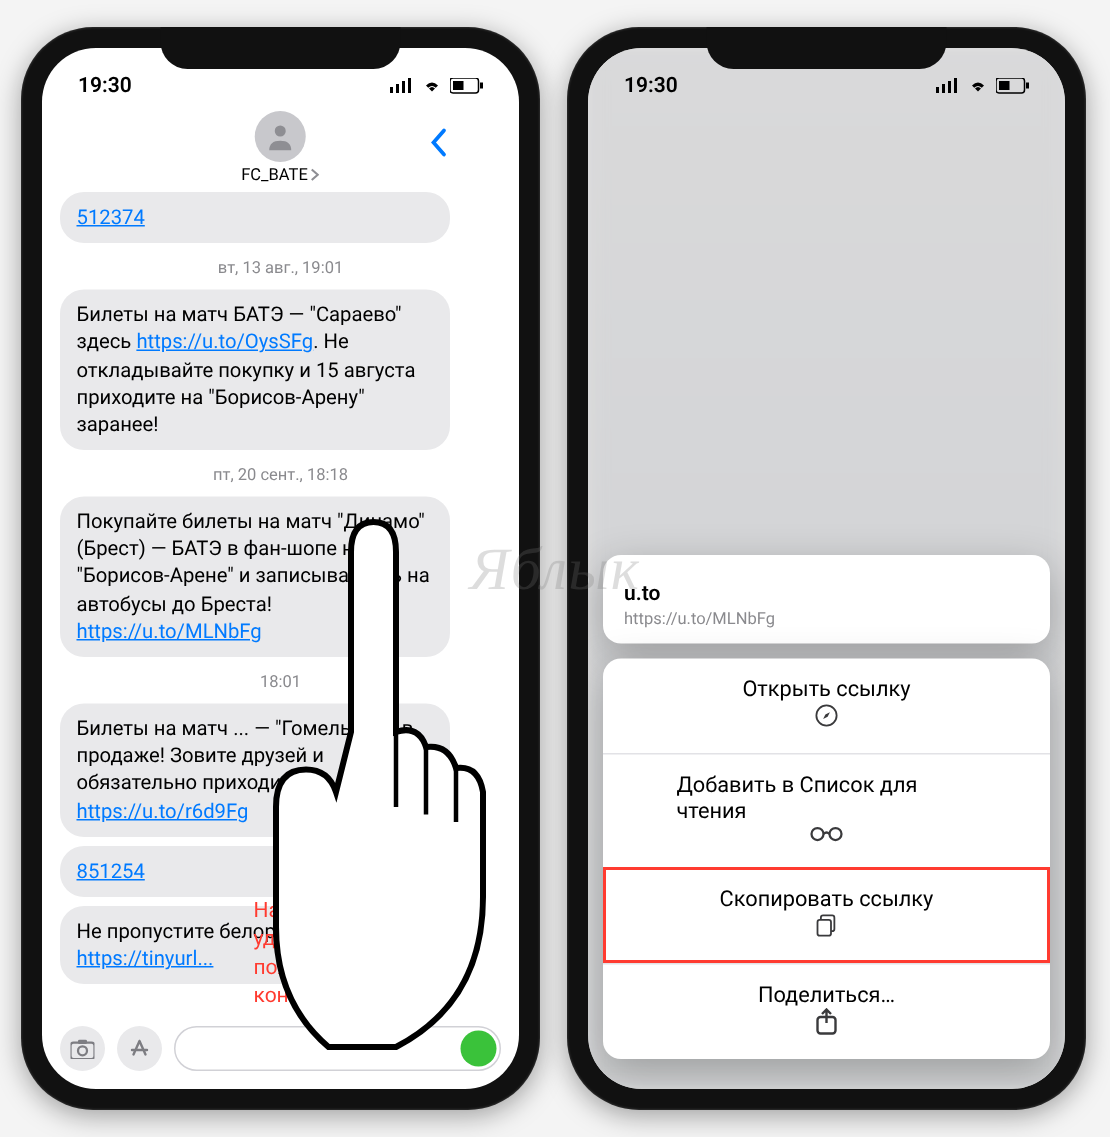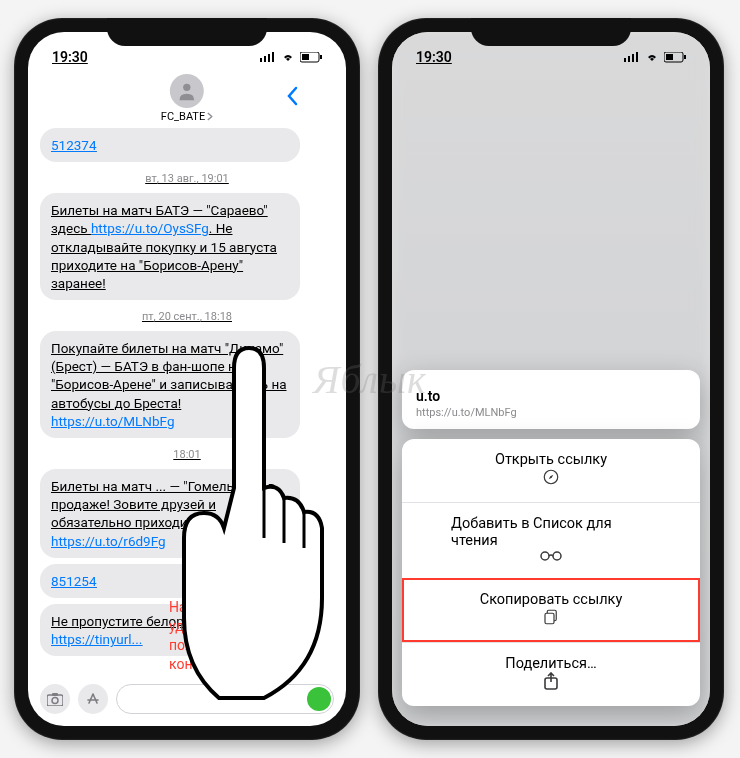--- a/index.html
+++ b/index.html
@@ -20,21 +20,20 @@
     position: relative;
     box-shadow: 0 4px 18px rgba(0,0,0,.35), inset 0 0 2px rgba(255,255,255,.25);
     flex-shrink: 0;
   }
   .screen {
     width: 100%; height: 100%;
     background: #fff;
     border-radius: 36px;
     overflow: hidden;
     position: relative;
-    text-decoration: underline;
   }
   .notch {
     position: absolute;
     top: 0; left: 50%;
     transform: translateX(-50%);
     width: 160px; height: 28px;
     background: #111;
     border-radius: 0 0 18px 18px;
     z-index: 50;
   }

